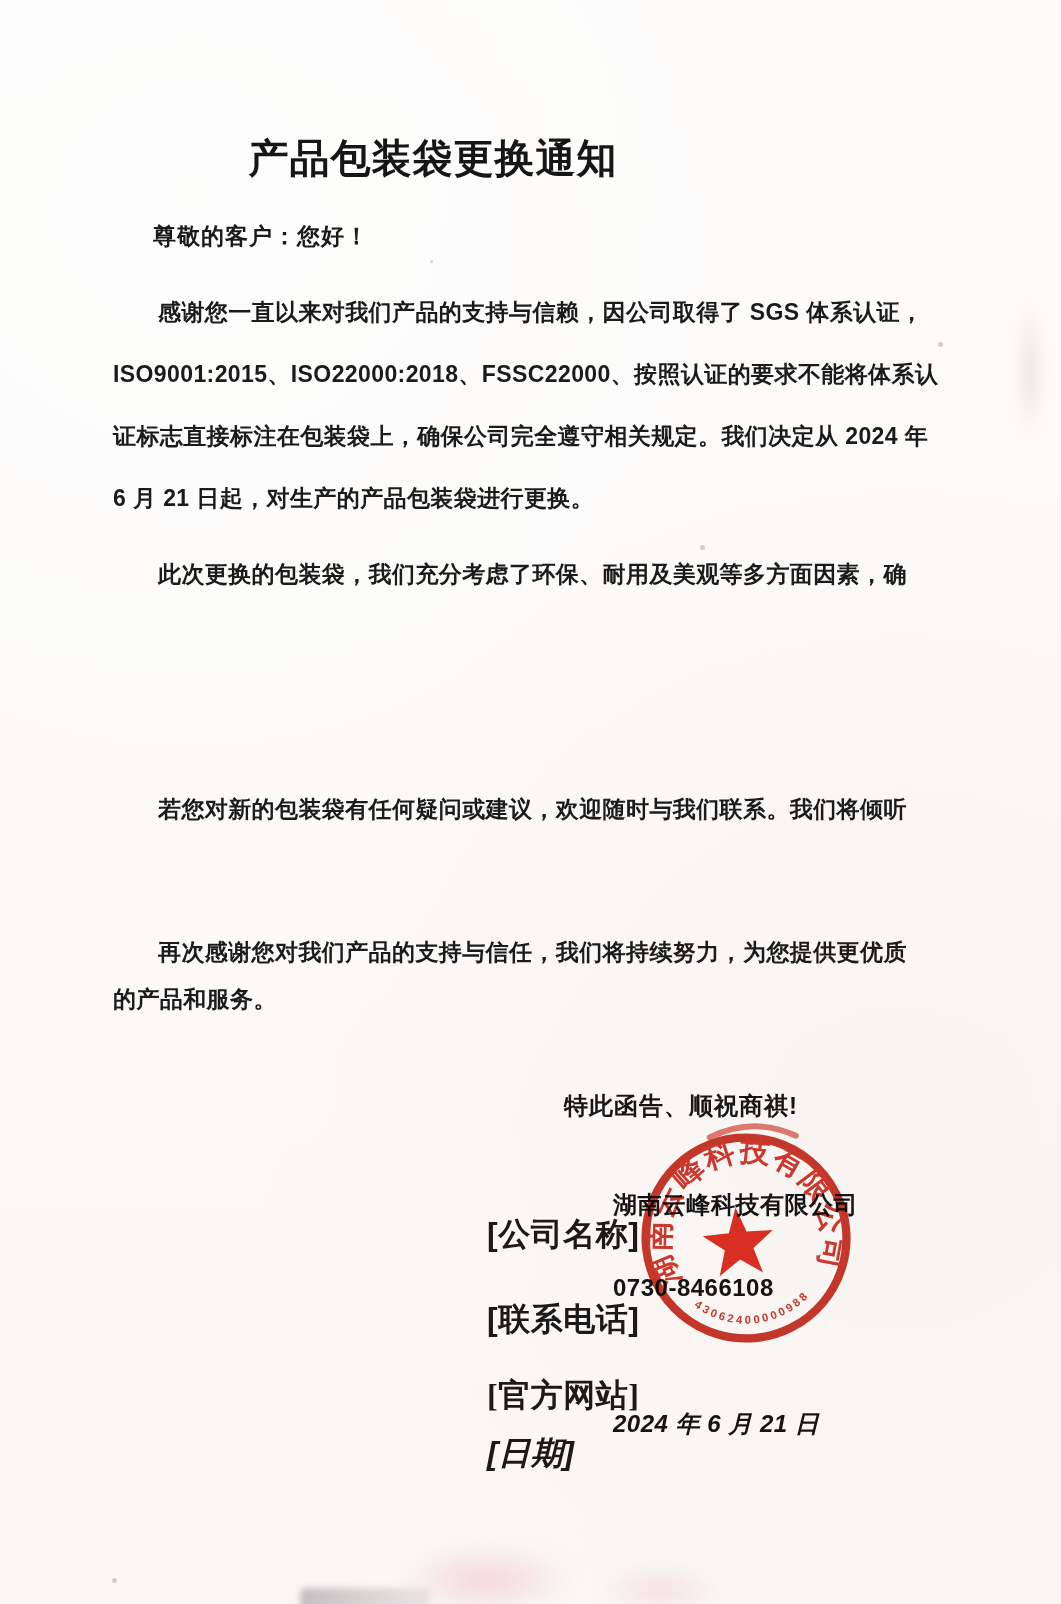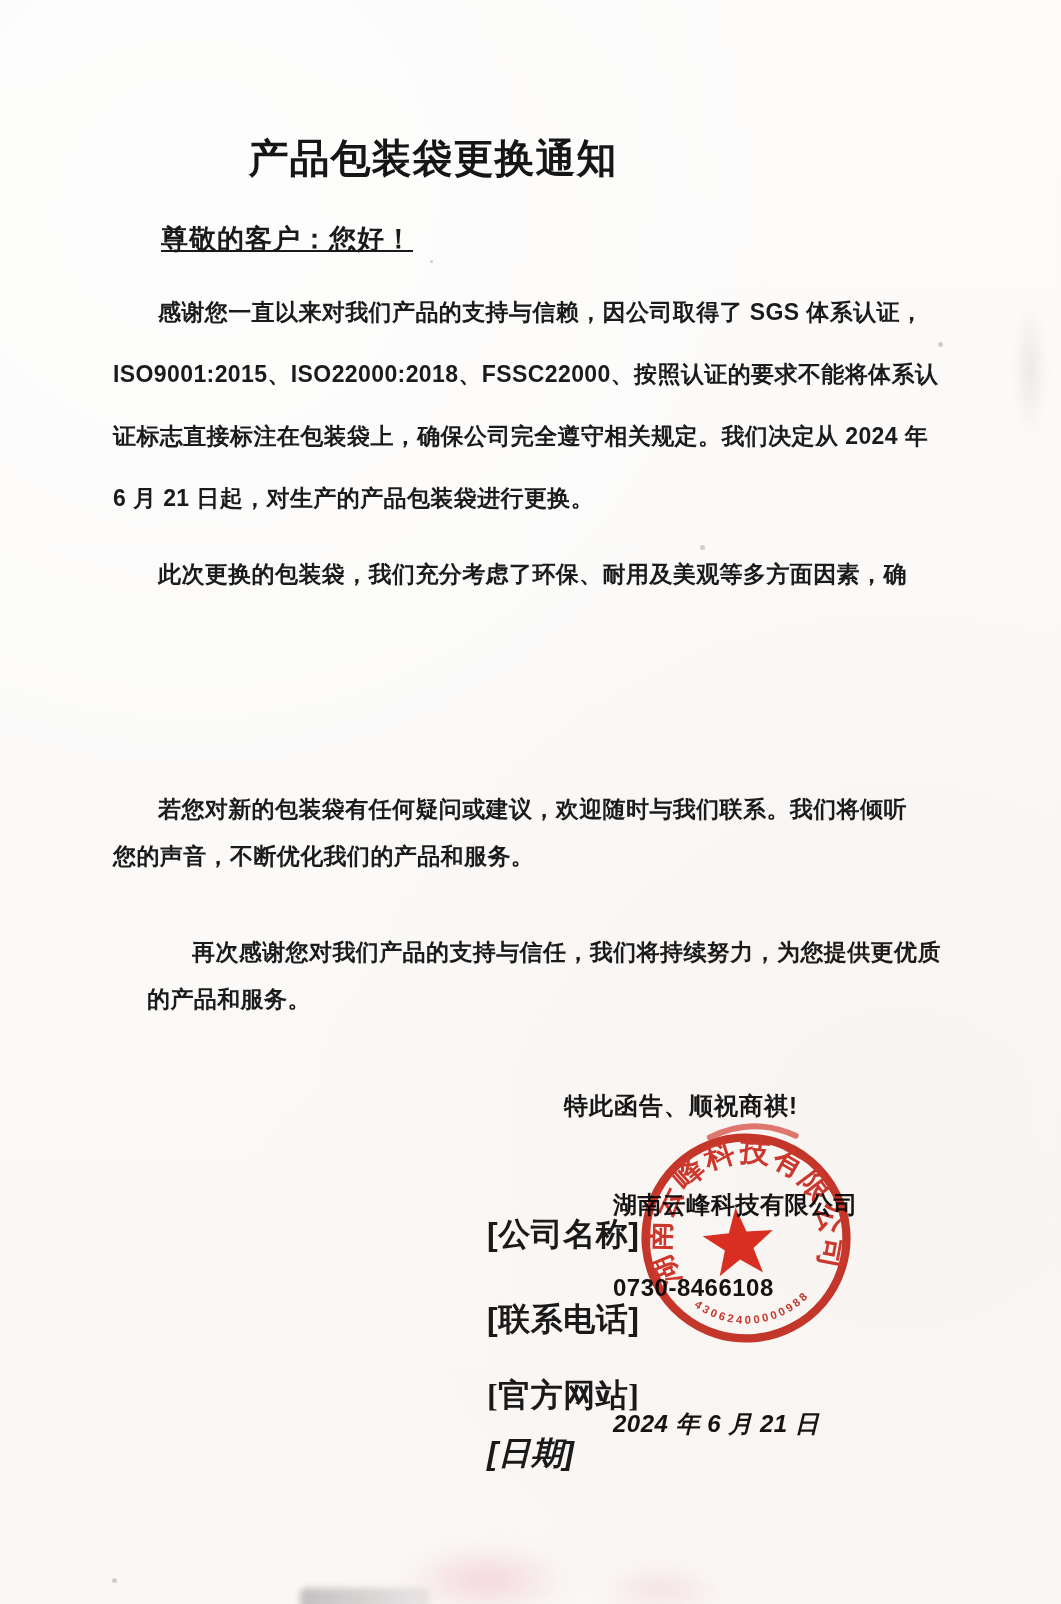--- a/index.html
+++ b/index.html
@@ -21,34 +21,34 @@
   }
   .title{
     position:absolute;top:131px;left:0;width:866px;
     margin:0;text-align:center;
     font-size:40px;line-height:56px;letter-spacing:1px;
     color:#161616;
     font-family:"Liberation Serif", serif;
     font-weight:bold;
   }
   .greeting{
-    position:absolute;top:221px;left:161px;
-    font-size:27px;letter-spacing:1px;color:#1a1a1a;text-decoration:underline;
+    position:absolute;top:221px;left:153px;
+    font-size:23px;letter-spacing:1px;color:#1a1a1a;
   }
   .para{
     position:absolute;left:113px;width:805px;
     font-size:23px;color:#1b1b1b;letter-spacing:.4px;
   }
   .para .ln{white-space:nowrap;}
   .para .first{text-indent:45px;}
   .p1{top:281px;line-height:62px;}
   .p2{top:549px;line-height:50px;}
   .p3{top:662px;line-height:49px;}
   .p4{top:786px;line-height:47px;}
-  .p5{top:929px;line-height:47px;margin-left:34px;}
+  .p5{top:929px;line-height:47px;}
   .closing{
     position:absolute;top:1090px;left:564px;
     font-size:24px;letter-spacing:1px;color:#161616;
   }
   .info-label{
     position:absolute;left:487px;
     font-size:32px;letter-spacing:.5px;color:#1a1a1a;white-space:nowrap;margin-top:24px;
   }
   .info-value{
     position:absolute;left:613px;
@@ -88,21 +88,20 @@
     <div class="ln">6 月 21 日起，对生产的产品包装袋进行更换。</div>
   </div>
 
   <div class="para p2">
     <div class="ln first">此次更换的包装袋，我们充分考虑了环保、耐用及美观等多方面因素，确</div>
   </div>
 
 
   <div class="para p4">
     <div class="ln first">若您对新的包装袋有任何疑问或建议，欢迎随时与我们联系。我们将倾听</div>
-    <div class="ln">您的声音，不断优化我们的产品和服务。</div>
   </div>
 
   <div class="para p5">
     <div class="ln first">再次感谢您对我们产品的支持与信任，我们将持续努力，为您提供更优质</div>
     <div class="ln">的产品和服务。</div>
   </div>
 
   <div class="closing">特此函告、顺祝商祺!</div>
 
   <div class="info-label r1">[公司名称]</div>

